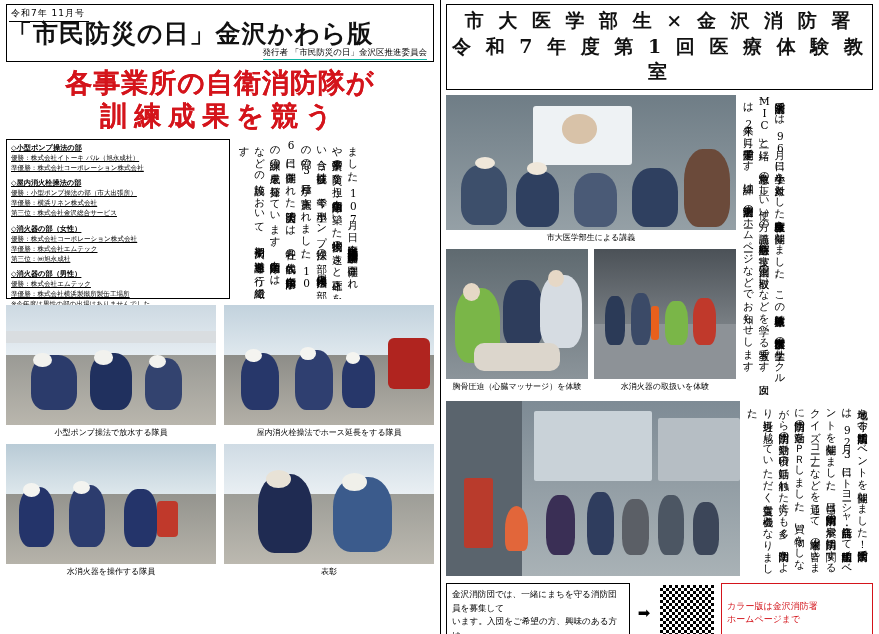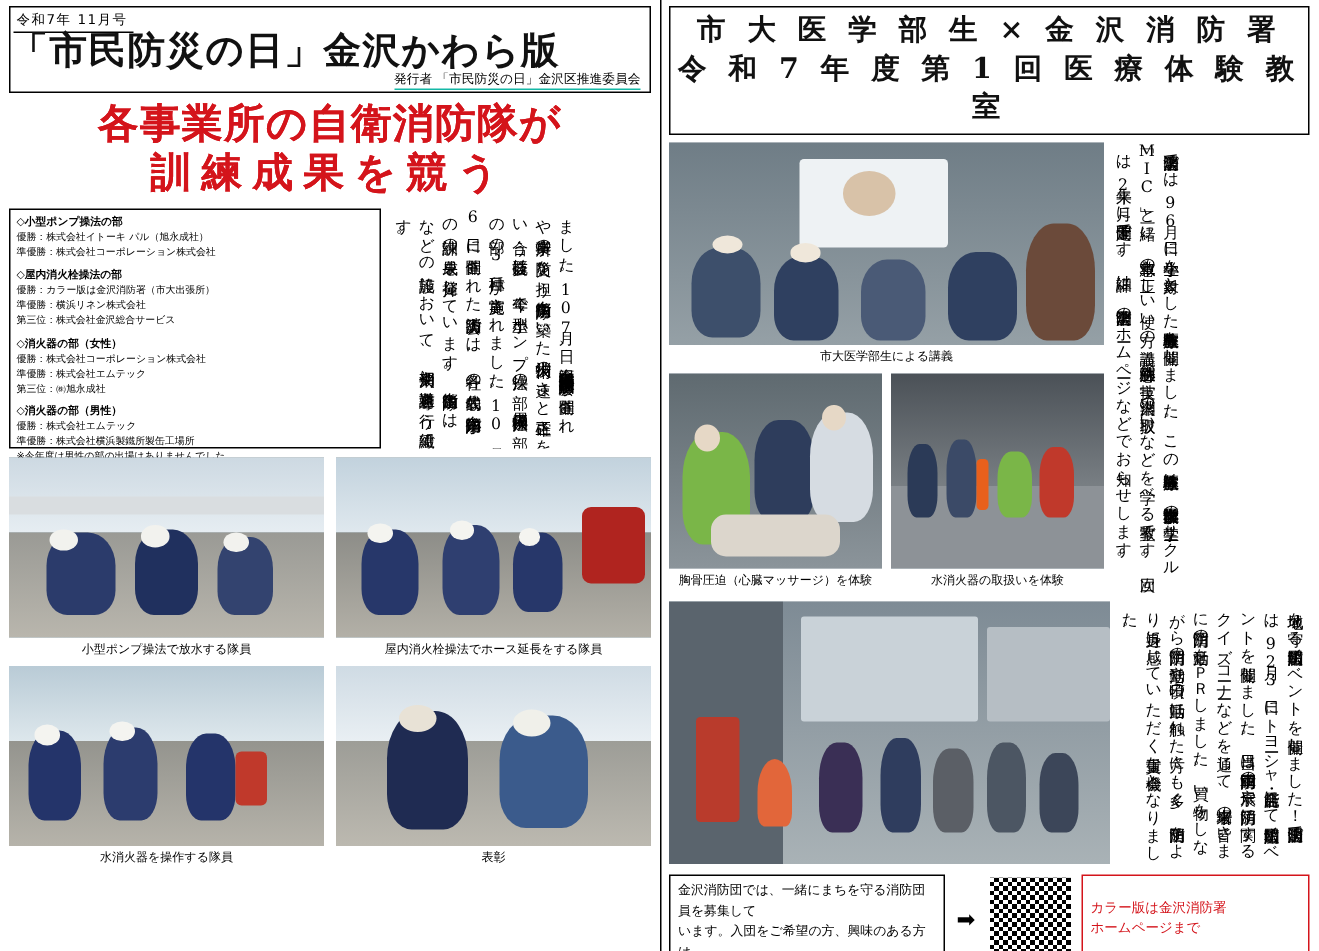--- a/index.html
+++ b/index.html
@@ -61,26 +61,27 @@
     text-shadow:0 0 0 #d4141b;
   }
   .headline .l2 { letter-spacing:7px;text-align:center; }
 
   .body-row {
     display:flex;
     margin-top:6px;
     height:160px;
   }
   .unit-box {
-    width:248px;
+    width:224px;
     border:1px solid #000;
     padding:3px 4px;
     font-size:6.6px;
     line-height:1.5;
     color:#000;
+    text-decoration:underline;
   }
   .unit-box .ub-title { font-size:7.2px; font-weight:bold; }
   .unit-block { margin-bottom:5px; }
 
   .vtext {
     writing-mode: vertical-rl;
     text-orientation: upright;
     font-family:"DejaVu Serif","Liberation Serif",serif;
     font-size:10.5px;
     line-height:1.48;
@@ -222,21 +223,21 @@
 
     <div class="body-row">
       <div class="unit-box">
         <div class="unit-block">
           <div class="ub-title">◇小型ポンプ操法の部</div>
           <div>優勝：株式会社イトーキ パル（旭永成社）</div>
           <div>準優勝：株式会社コーポレーション株式会社</div>
         </div>
         <div class="unit-block">
           <div class="ub-title">◇屋内消火栓操法の部</div>
-          <div>優勝：カラー版は金沢消防署（市大出張所）</div>
+          <div>優勝：小型ポンプ操法の部（市大出張所）</div>
           <div>準優勝：横浜リネン株式会社</div>
           <div>第三位：株式会社金沢総合サービス</div>
         </div>
         <div class="unit-block">
           <div class="ub-title">◇消火器の部（女性）</div>
           <div>優勝：株式会社コーポレーション株式会社</div>
           <div>準優勝：株式会社エムテック</div>
           <div>第三位：㈱旭永成社</div>
         </div>
         <div class="unit-block">

